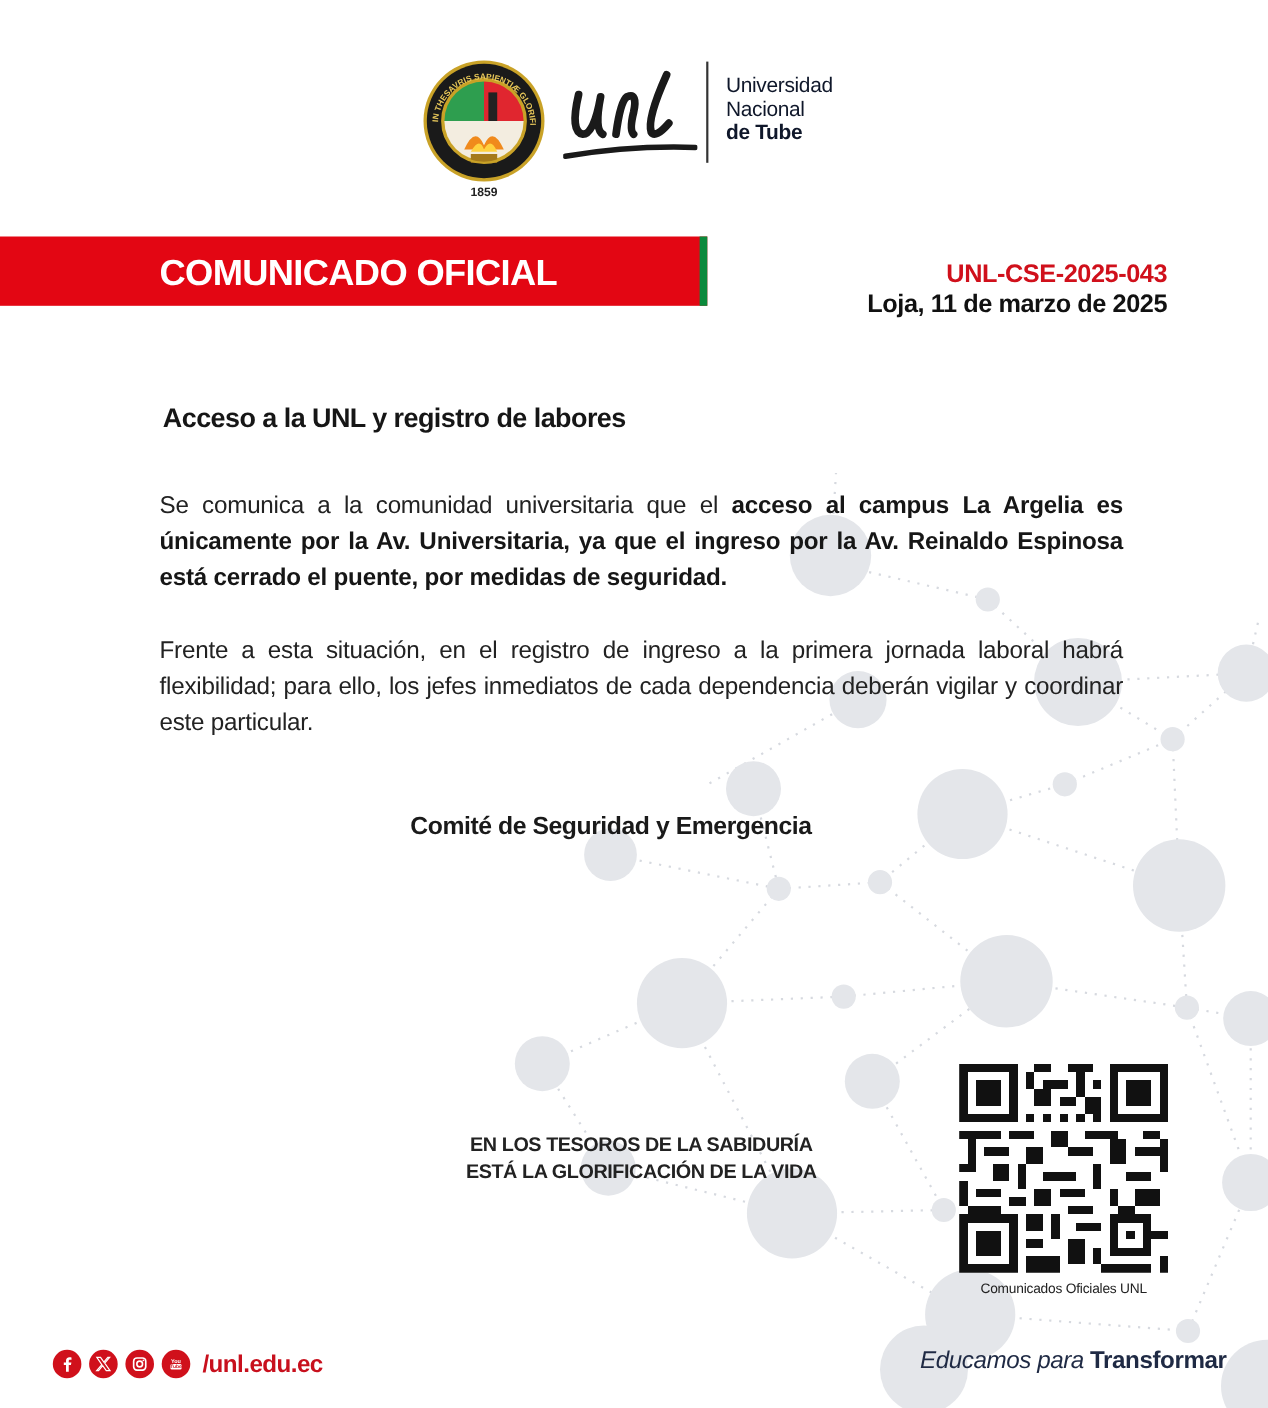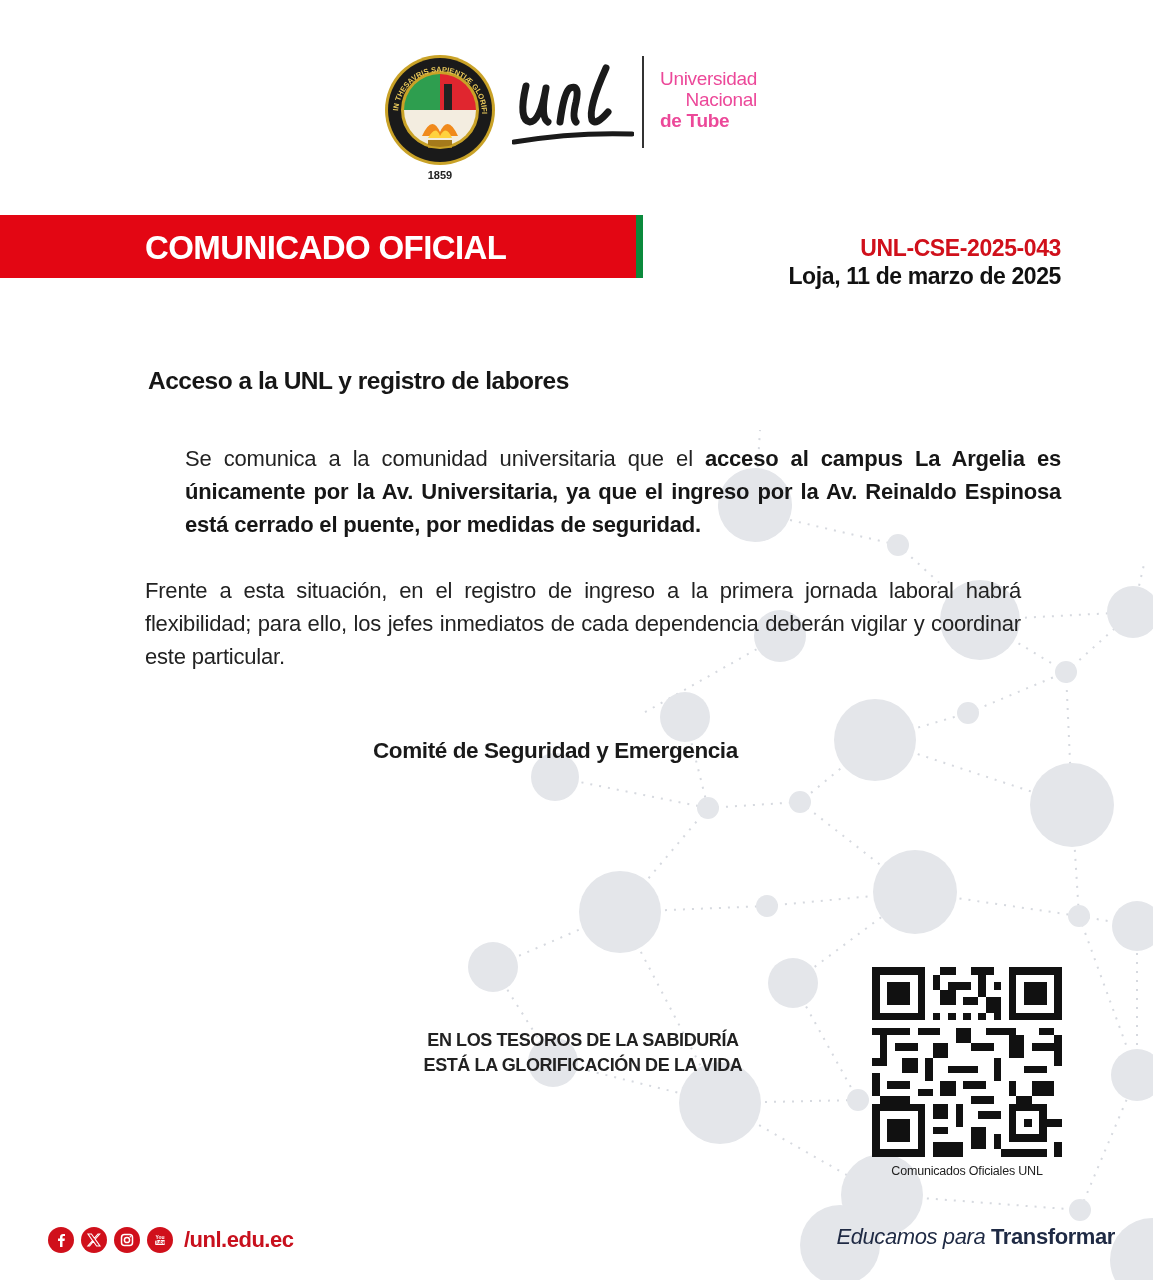--- a/index.html
+++ b/index.html
@@ -11,40 +11,40 @@
   .layer { position: absolute; z-index: 1; }
 
   
   .header { left: 380px; top: 50px; width: 400px; height: 140px; }
   .seal { position: absolute; left: 4px; top: 4px; width: 112px; height: 112px; }
   .seal-year { position: absolute; left: 0; top: 119px; width: 120px; text-align: center;
                font-family: "Liberation Sans", sans-serif; font-weight: bold; font-size: 11px; color: #222; }
   .unl-mark { position: absolute; left: 132px; top: 12px; width: 122px; height: 90px; }
   .brand-divider { position: absolute; left: 262px; top: 6px; width: 1.5px; height: 92px; background: #333; }
   .brand-text { position: absolute; left: 280px; top: 18px; font-family: "Liberation Sans", sans-serif;
-                font-size: 19px; line-height: 21px; color: #ec4899; letter-spacing: -0.3px; }
+                font-size: 19px; line-height: 21px; color: #0f172a; letter-spacing: -0.3px; }
   .brand-text .l1 { font-weight: normal; }
-  .brand-text .l2 { font-weight: normal; text-align: right; }
+  .brand-text .l2 { font-weight: normal; }
   .brand-text .l3 { font-weight: bold; }
 
   
   .banner { left: 0; top: 215px; width: 643px; height: 63px; background: #e30613; }
   .banner-stripe { position: absolute; right: 0; top: 0; width: 7px; height: 100%; background: #0b8a3c; }
   .banner-title { position: absolute; left: 145px; top: 14px; color: #fff; font-weight: bold;
                   font-size: 33px; letter-spacing: -0.6px; font-family: "Liberation Sans", sans-serif; text-align: center; }
 
   .meta { right: 92px; top: 234px; text-align: right; font-family: "Liberation Sans", sans-serif; font-weight: bold; letter-spacing: -0.4px; }
   .meta-code { color: #d0101b; font-size: 23px; line-height: 28px; }
   .meta-date { color: #111; font-size: 23px; line-height: 28px; }
 
   
   .subject { left: 148px; top: 367px; font-size: 24.5px; font-weight: bold; color: #161616; letter-spacing: -0.5px; }
   .para { left: 145px; width: 876px; font-size: 22px; line-height: 33px; text-align: justify; color: #222; letter-spacing: -0.2px; }
   .para b { font-weight: bold; color: #161616; }
-  .p1 { top: 442px; margin-left: 40px; }
+  .p1 { top: 442px; }
   .p2 { top: 574px; }
 
   .signature { left: 373px; top: 738px; font-size: 22.5px; font-weight: bold; color: #1a1a1a; letter-spacing: -0.4px; }
 
   .motto { left: 392px; top: 1028px; width: 382px; text-align: center; font-size: 18px; line-height: 25px;
            font-weight: bold; color: #222; letter-spacing: -0.4px; }
 
   .qr { left: 872px; top: 967px; width: 190px; height: 190px; }
   .qr-caption { left: 862px; top: 1164px; width: 210px; text-align: center; font-size: 12.5px; color: #222; letter-spacing: -0.2px; }
 

